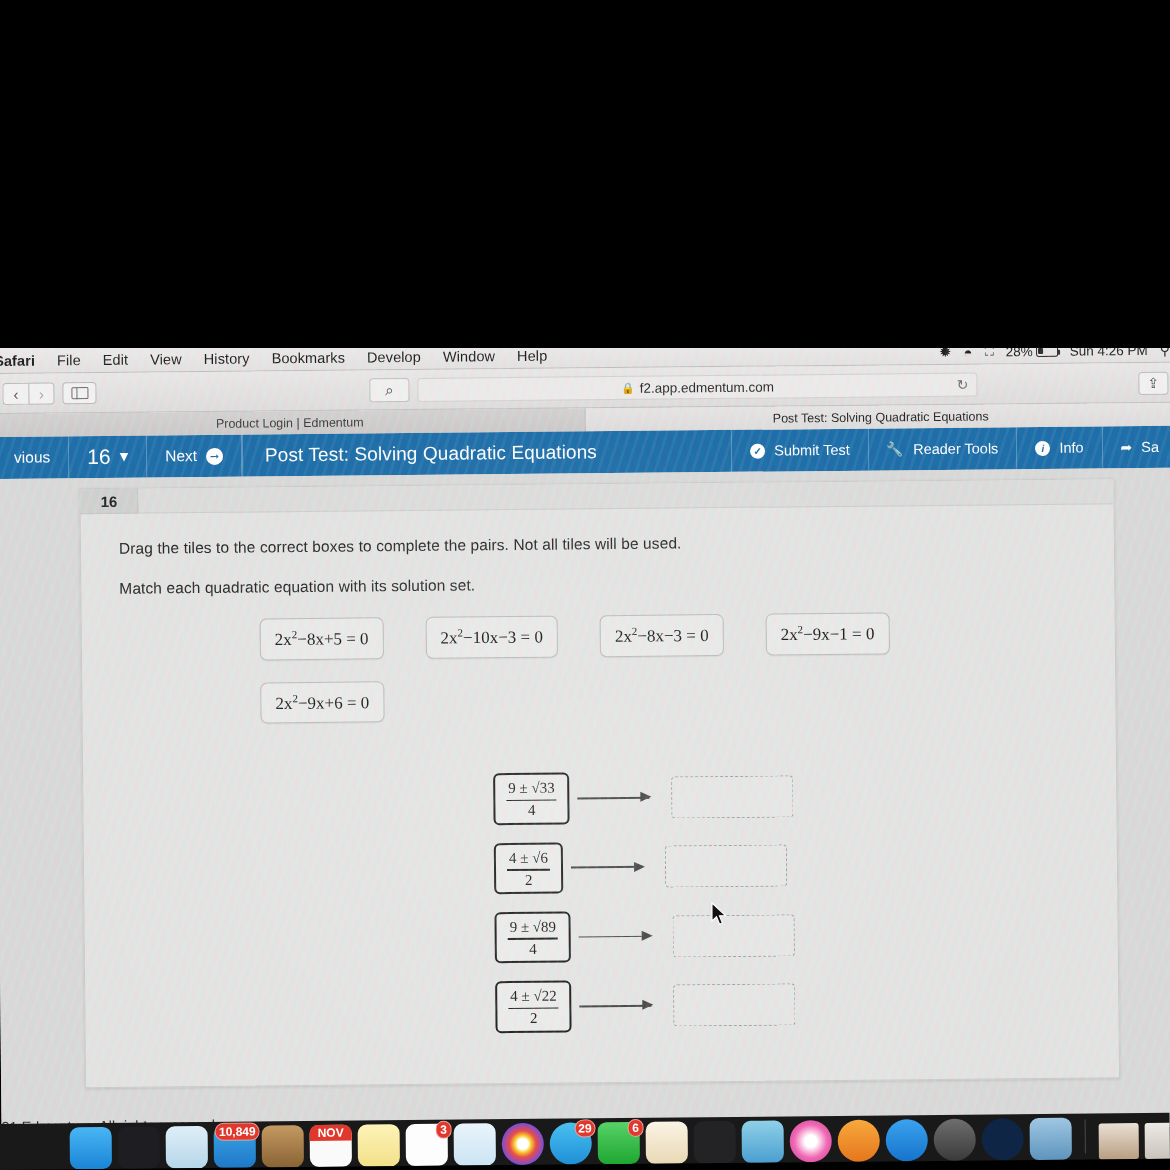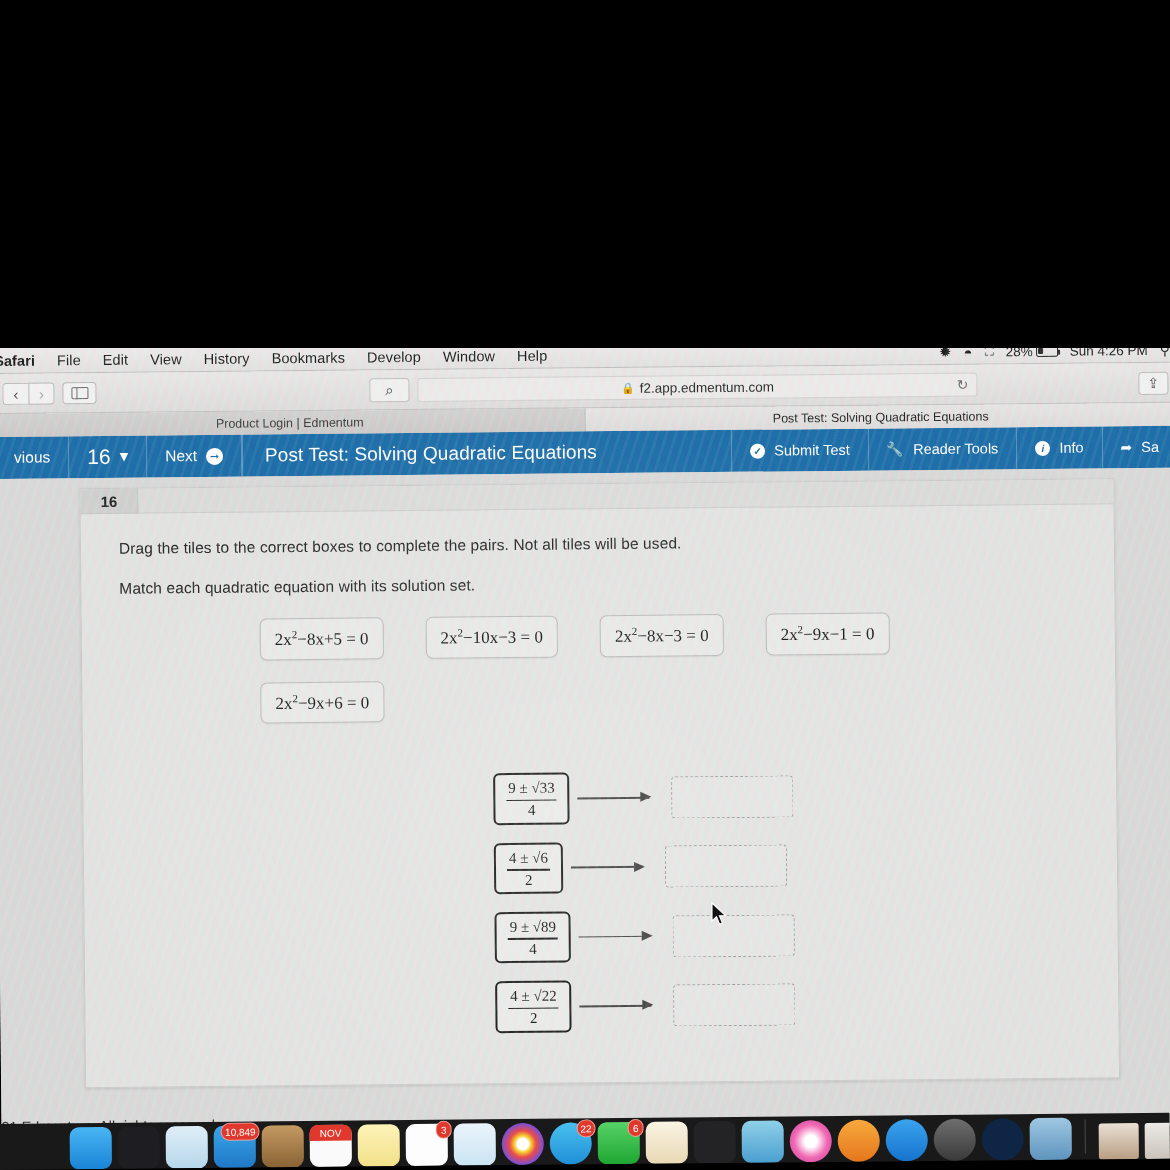--- a/index.html
+++ b/index.html
@@ -224,23 +224,23 @@
     position:absolute; left:0; bottom:0; width:1170px; height: 46px;
     background: #191919;
     overflow:hidden;
     transform: rotate(-0.55deg);
     transform-origin: 0 100%;
   }
   .dockrow { display:flex; align-items:flex-end; height:46px; padding-left: 70px; gap: 6px;}
   .dicon { width: 42px; height: 42px; border-radius: 9px; position:relative; flex:none; }
   .badge {
     position:absolute; right:-4px; top:-3px; min-width:16px; height:16px;
-    background:#e0382c; border-radius:9px; color:#fff; font-size:10px;
+    background:#e0382c; border-radius:9px; color:#fff; font-size:12px;
     display:flex;align-items:center;justify-content:center; padding:8px 3px;
-    border:1px solid rgba(255,255,255,.5); font-weight:normal;
+    border:1px solid rgba(255,255,255,.5); font-weight:bold;
   }
   .badge.wide { min-width: 30px; }
   .thumb { width: 40px; height: 36px; border-radius: 3px; background:#8a5f43; flex:none; position:relative;}
   .docksep { width:1px; height:34px; background:#4a4a4a; margin: 0 7px; align-self:center; flex:none;}
 
   
   #letterbox-top { position:absolute; left:0; top:0; width:1170px; height:348px; background:#000; z-index: 5;}
   #letterbox-left { position:absolute; left:0; top:348px; width:0px; height:822px; background:#000; z-index:5;}
 
   .glare {
@@ -442,21 +442,21 @@
       <div class="dicon" style="background:#fafafa;">
         <span class="badge wide" style="top:0;right:0;left:0;border-radius:8px 8px 0 0;border:none;">NOV</span>
       </div>
       <div class="dicon" style="background:linear-gradient(180deg,#fdf3b8,#f3e08a);"></div>
       <div class="dicon" style="background:#fdfdfd;">
         <span class="badge">3</span>
       </div>
       <div class="dicon" style="background:linear-gradient(180deg,#eaf4fb,#cbe4f3);"></div>
       <div class="dicon" style="background:radial-gradient(circle at 50% 50%,#fff 18%,#f6d02f 28%,#e84b4b 45%,#7a4fd6 70%,#2fa7e0 100%);border-radius:50%;"></div>
       <div class="dicon" style="background:linear-gradient(180deg,#49c0f0,#1f8fd6);border-radius:50%;">
-        <span class="badge">22</span>
+        <span class="badge">29</span>
       </div>
       <div class="dicon" style="background:linear-gradient(180deg,#57d267,#1fa632);">
         <span class="badge">6</span>
       </div>
       <div class="dicon" style="background:linear-gradient(180deg,#fbf4e4,#e8d9b5);"></div>
       <div class="dicon" style="background:#232326;"></div>
       <div class="dicon" style="background:linear-gradient(180deg,#8fd0e8,#4a9fd0);"></div>
       <div class="dicon" style="background:radial-gradient(circle,#fff 20%,#f06ab4 55%,#c63b9a 100%);border-radius:50%;"></div>
       <div class="dicon" style="background:linear-gradient(180deg,#f7a93c,#e5761d);border-radius:50%;"></div>
       <div class="dicon" style="background:linear-gradient(180deg,#3aa3ee,#1673cc);border-radius:50%;"></div>

